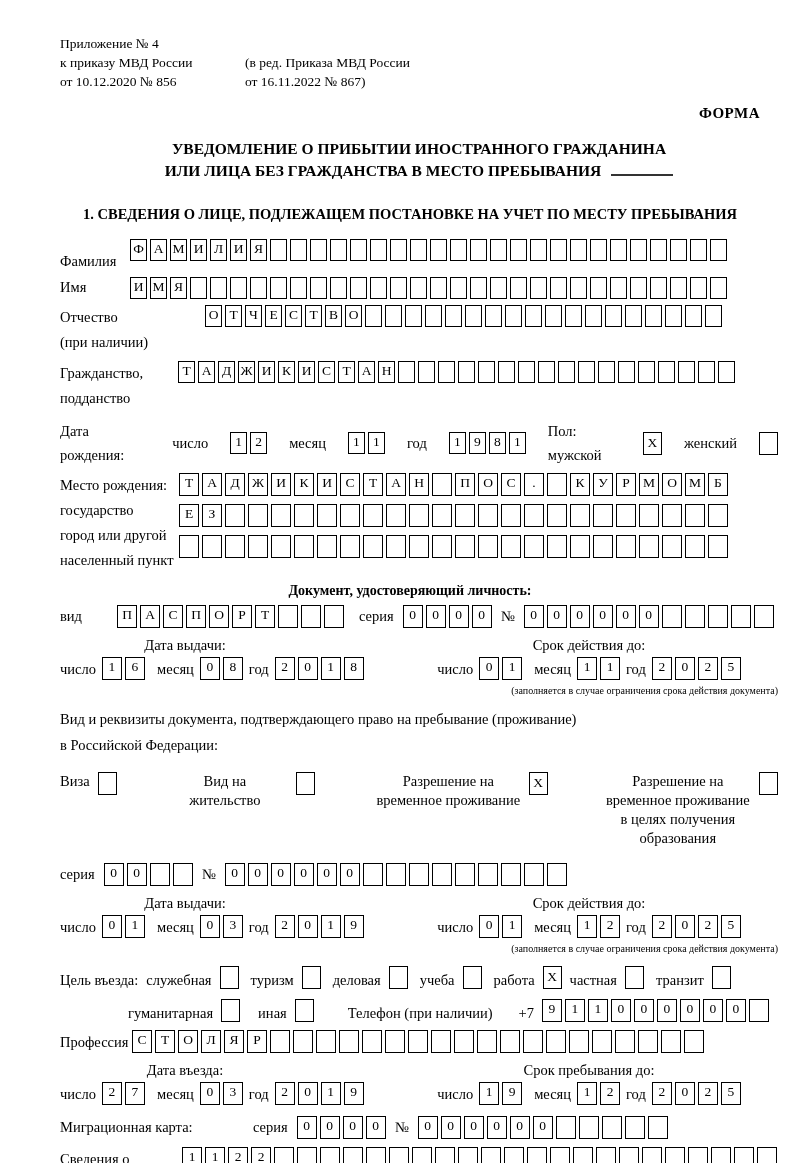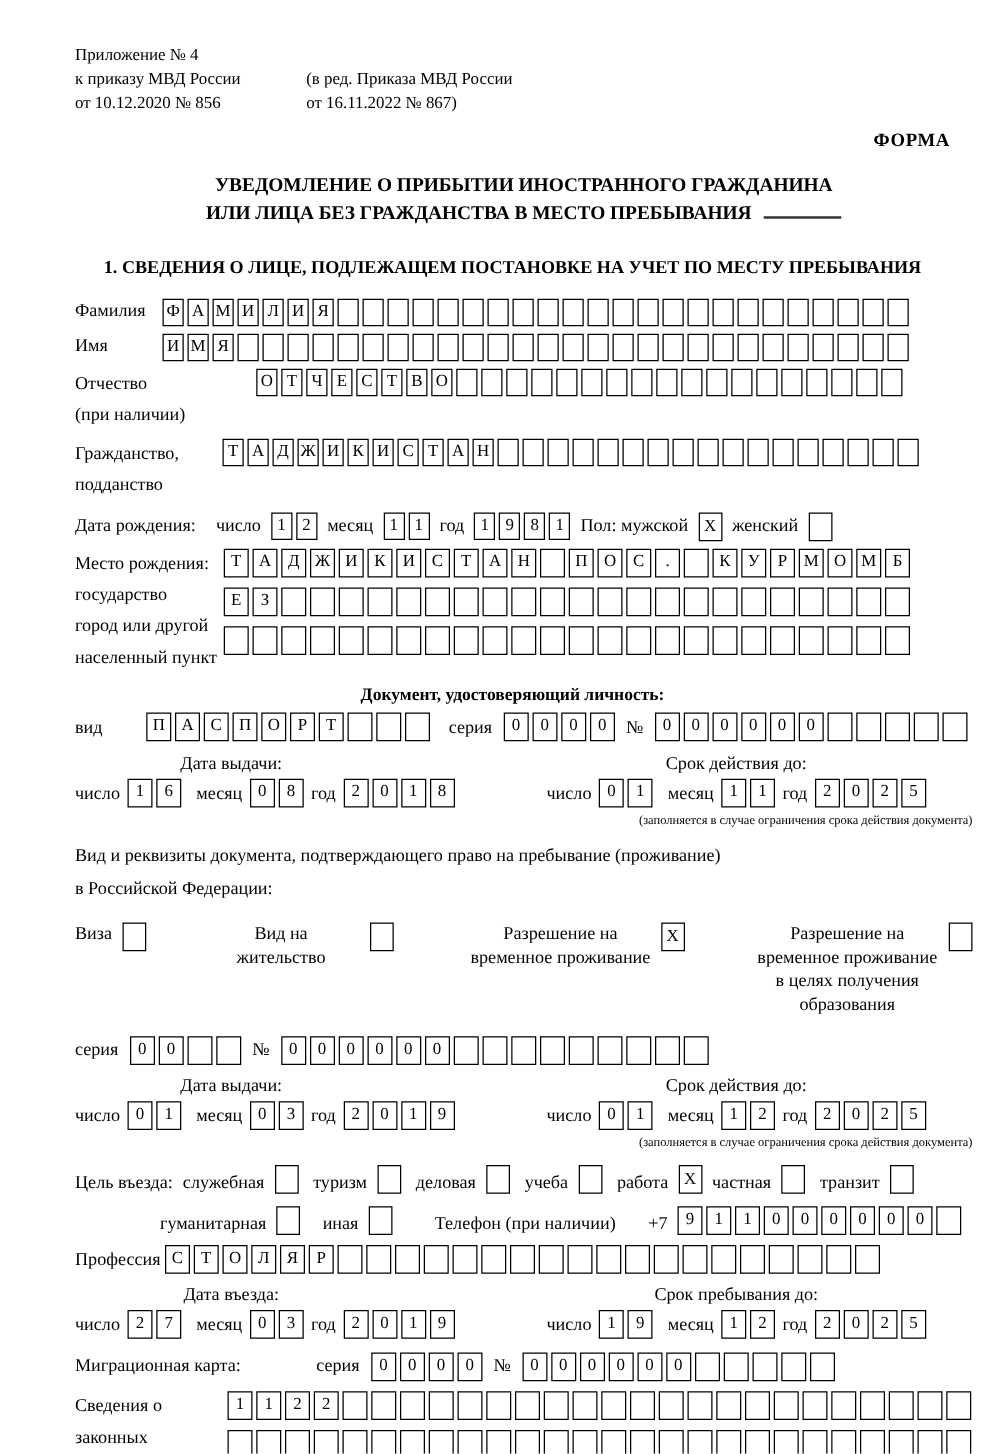--- a/index.html
+++ b/index.html
@@ -71,21 +71,21 @@
   <div class="forma">ФОРМА</div>
 
   <div class="title">
     <div>УВЕДОМЛЕНИЕ О ПРИБЫТИИ ИНОСТРАННОГО ГРАЖДАНИНА</div>
     <div><span>ИЛИ ЛИЦА БЕЗ ГРАЖДАНСТВА В МЕСТО ПРЕБЫВАНИЯ</span><span class="blankline"></span></div>
   </div>
 
   <div class="sect-head">1. СВЕДЕНИЯ О ЛИЦЕ, ПОДЛЕЖАЩЕМ ПОСТАНОВКЕ НА УЧЕТ ПО МЕСТУ ПРЕБЫВАНИЯ</div>
 
   <div class="frow" style="margin-top:16px;">
-    <span class="flabel" style="width:70px;">Фамилия</span>
+    <span class="flabel" style="width:70px;margin-top:12px;">Фамилия</span>
     <span class="cells">
         <span class="cell">Ф</span>
         <span class="cell">А</span>
         <span class="cell">М</span>
         <span class="cell">И</span>
         <span class="cell">Л</span>
         <span class="cell">И</span>
         <span class="cell">Я</span>
         <span class="cell"></span>
         <span class="cell"></span>
@@ -214,21 +214,21 @@
         <span class="cell"></span>
         <span class="cell"></span>
         <span class="cell"></span>
         <span class="cell"></span>
         <span class="cell"></span>
         <span class="cell"></span>
         <span class="cell"></span>
       </span>
   </div>
 
-  <div class="frow" style="align-items:center;margin-top:8px;gap:8px;">
+  <div class="frow" style="align-items:center;margin-top:8px;gap:22px;">
     <span class="inlbl">Дата рождения:</span>
     <span class="inlbl" style="margin-left:8px;">число</span>
     <span class="cells">
         <span class="cell">1</span>
         <span class="cell">2</span>
       </span>
     <span class="inlbl">месяц</span>
     <span class="cells">
         <span class="cell">1</span>
         <span class="cell">1</span>
@@ -330,21 +330,21 @@
           <span class="cell"></span>
           <span class="cell"></span>
           <span class="cell"></span>
           <span class="cell"></span>
         </span>
     </span>
   </div>
 
   <div class="dochead">Документ, удостоверяющий личность:</div>
 
-  <div class="frow" style="align-items:flex-start;gap:9px;margin-top:5px;">
+  <div class="frow" style="align-items:center;gap:9px;margin-top:5px;">
     <span class="inlbl" style="width:48px;">вид</span>
     <span class="cells w">
         <span class="cell">П</span>
         <span class="cell">А</span>
         <span class="cell">С</span>
         <span class="cell">П</span>
         <span class="cell">О</span>
         <span class="cell">Р</span>
         <span class="cell">Т</span>
         <span class="cell"></span>

